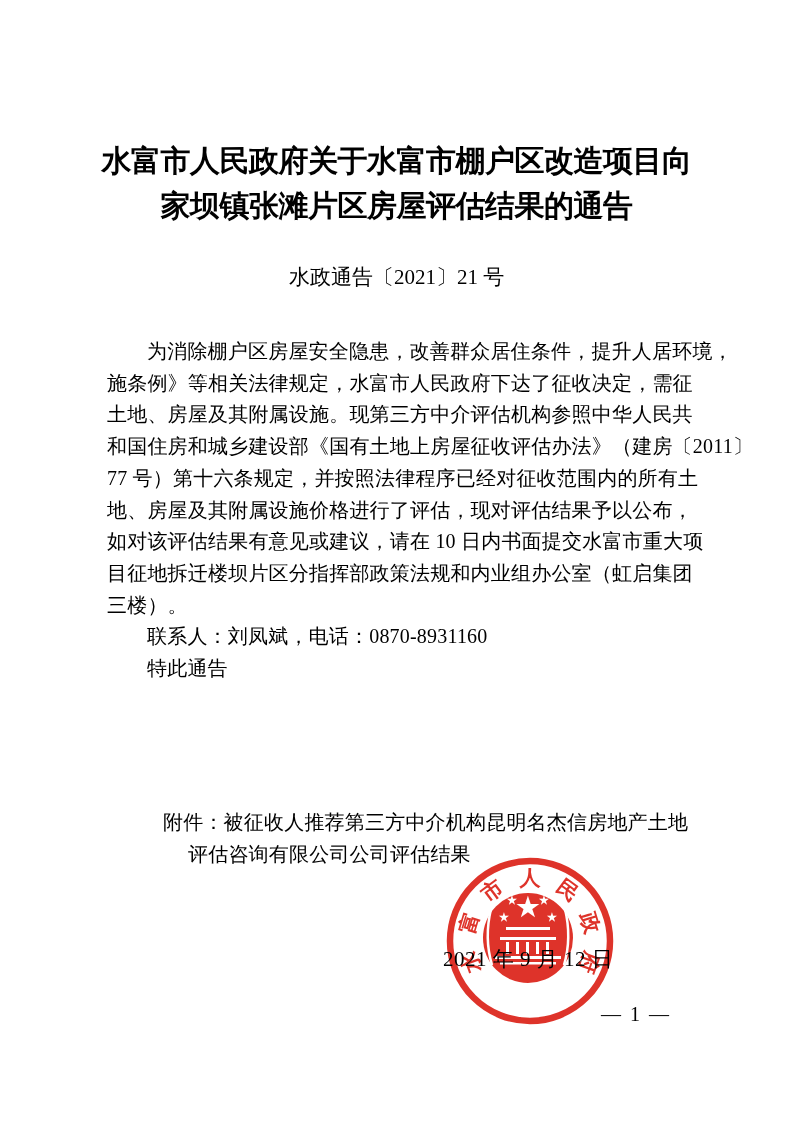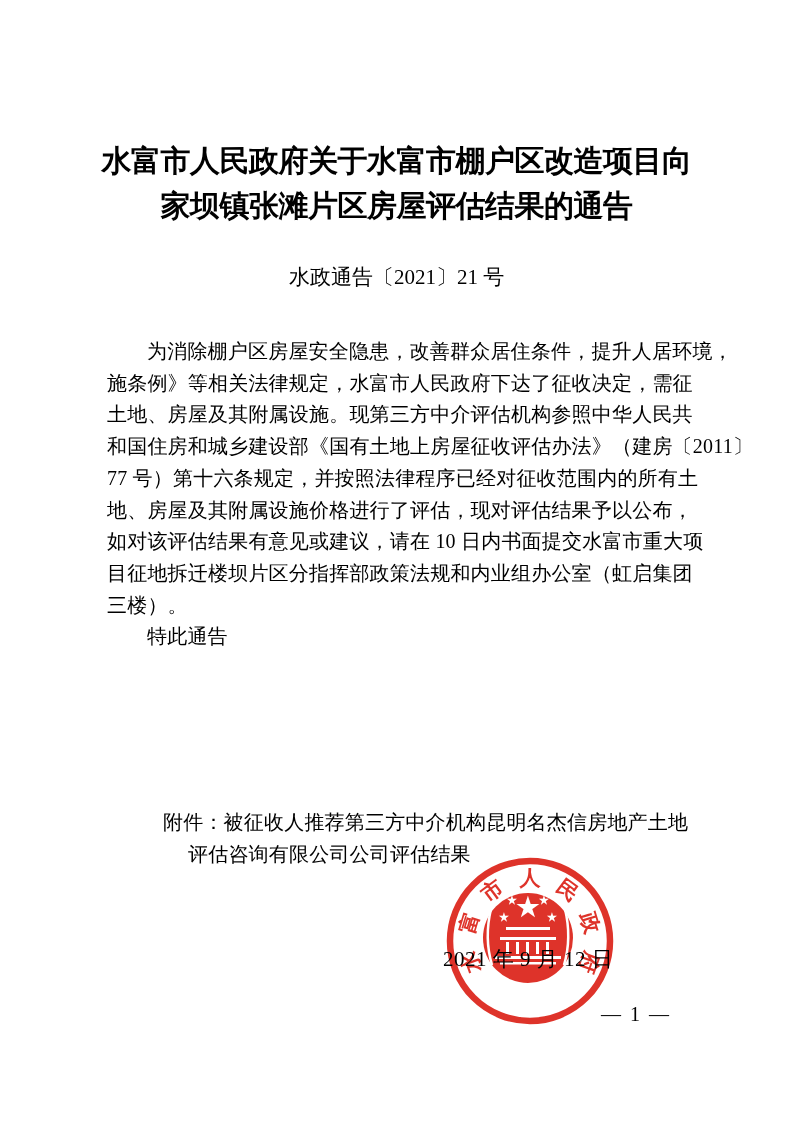--- a/index.html
+++ b/index.html
@@ -100,20 +100,21 @@
   <div class="body-block">
     <div class="bline indent2">为消除棚户区房屋安全隐患，改善群众居住条件，提升人居环境，</div>
     <div class="bline">施条例》等相关法律规定，水富市人民政府下达了征收决定，需征</div>
     <div class="bline">土地、房屋及其附属设施。现第三方中介评估机构参照中华人民共</div>
     <div class="bline">和国住房和城乡建设部《国有土地上房屋征收评估办法》（建房〔2011〕</div>
     <div class="bline">77 号）第十六条规定，并按照法律程序已经对征收范围内的所有土</div>
     <div class="bline">地、房屋及其附属设施价格进行了评估，现对评估结果予以公布，</div>
     <div class="bline">如对该评估结果有意见或建议，请在 10 日内书面提交水富市重大项</div>
     <div class="bline">目征地拆迁楼坝片区分指挥部政策法规和内业组办公室（虹启集团</div>
     <div class="bline">三楼）。</div>
+    <div class="bline indent2">联系人：刘凤斌，电话：0870-8931160</div>
     <div class="bline indent2">特此通告</div>
   </div>
 
   <div class="attach-block">
     <div class="attach-line1"><span>附件：</span><span>被征收人推荐第三方中介机构昆明名杰信房地产土地</span></div>
     <div class="attach-line2">评估咨询有限公司公司评估结果</div>
   </div>
 
   <div class="issue-date">2021 年 9 月 12 日</div>
 

